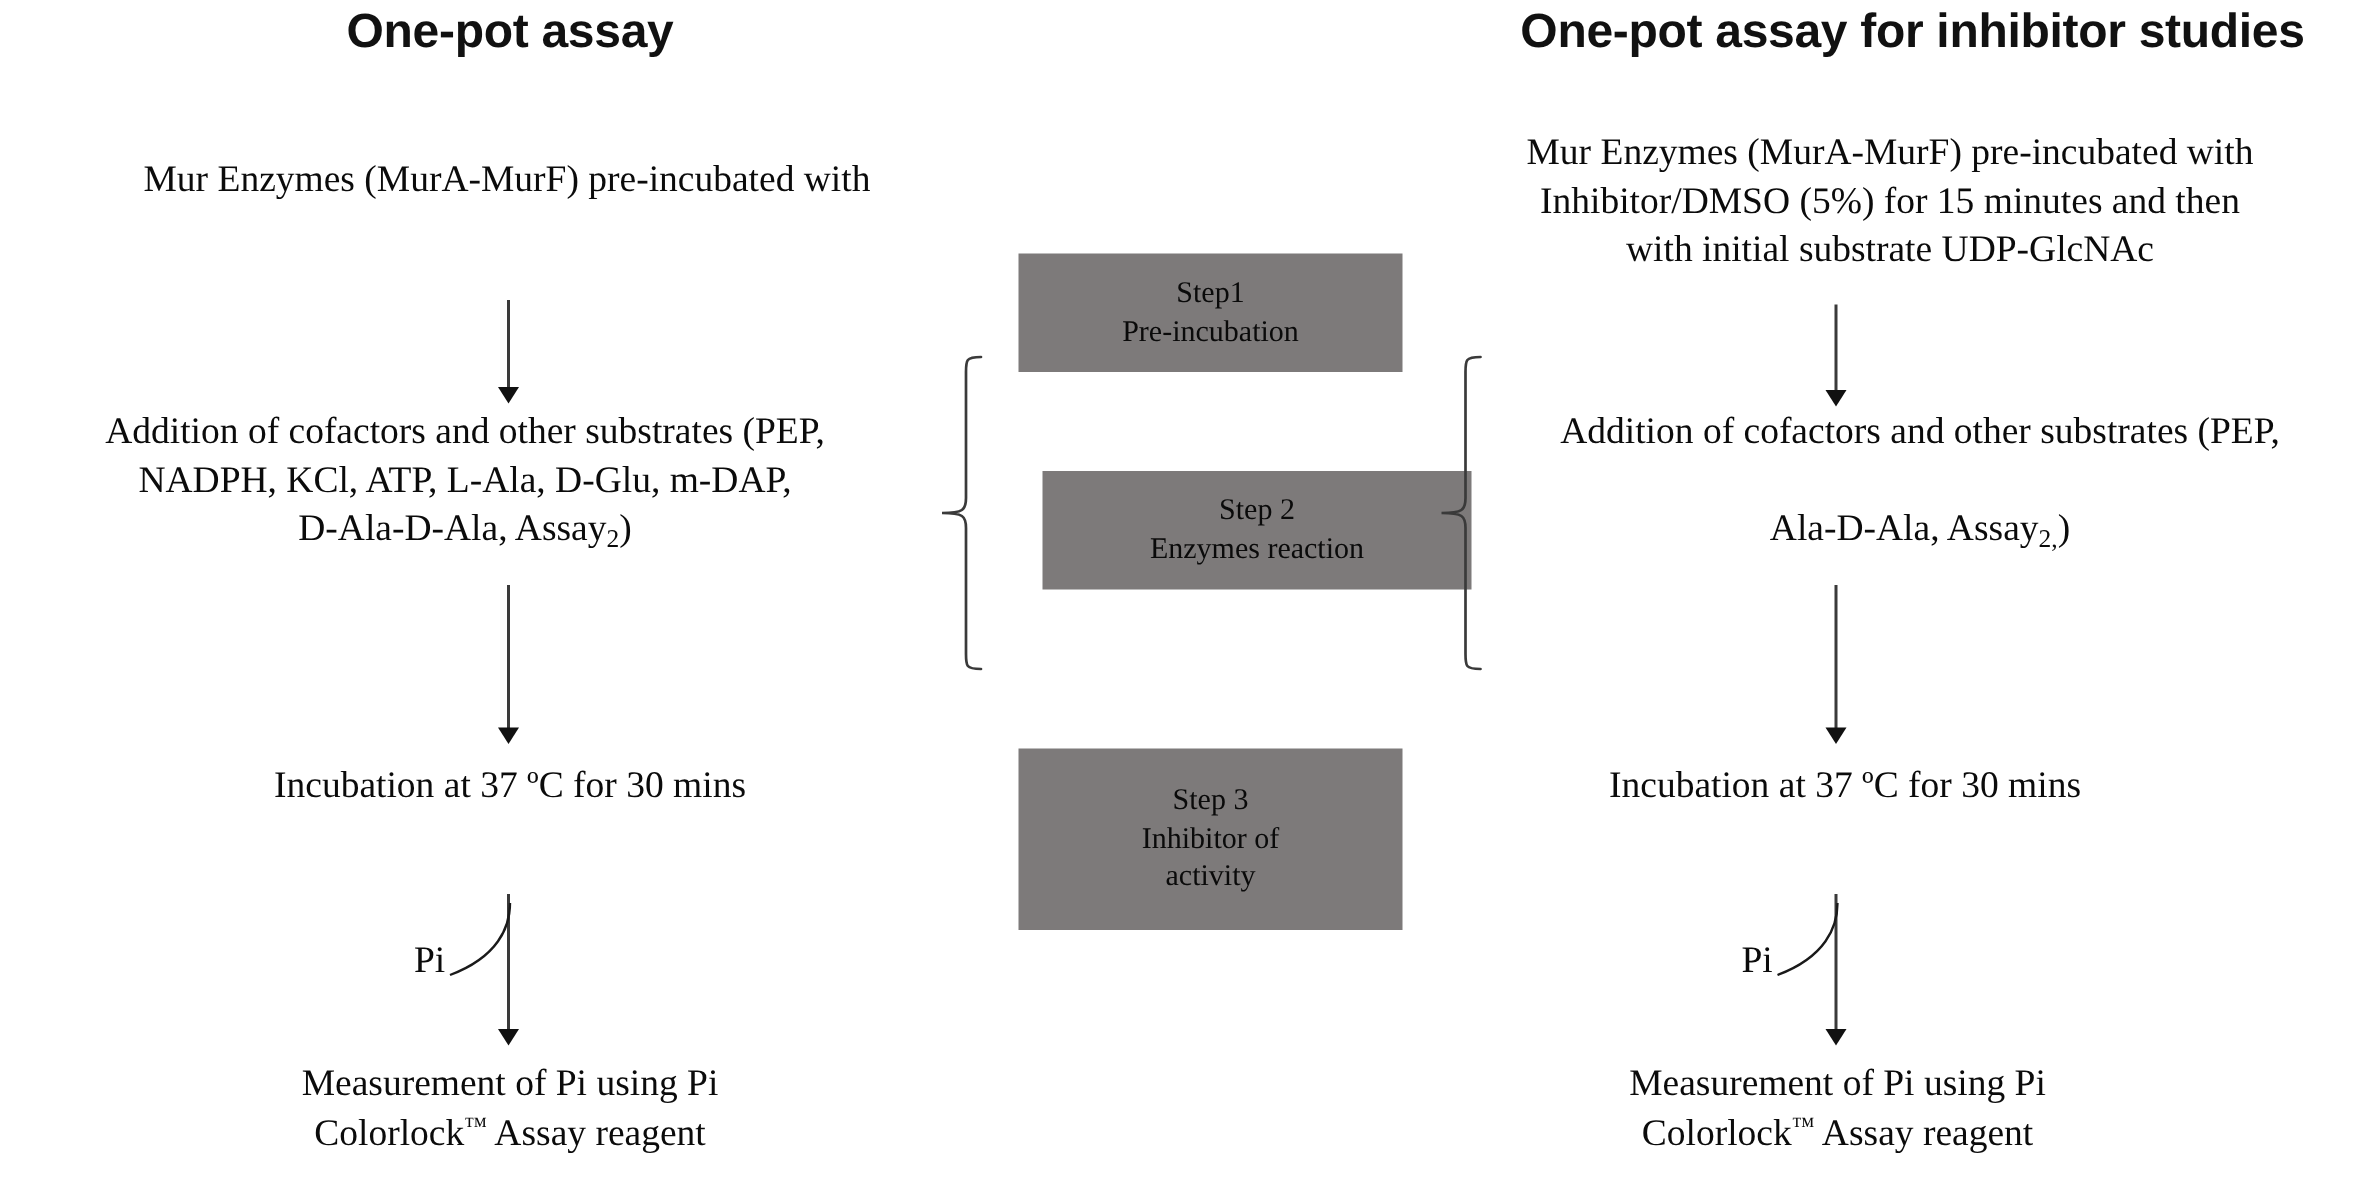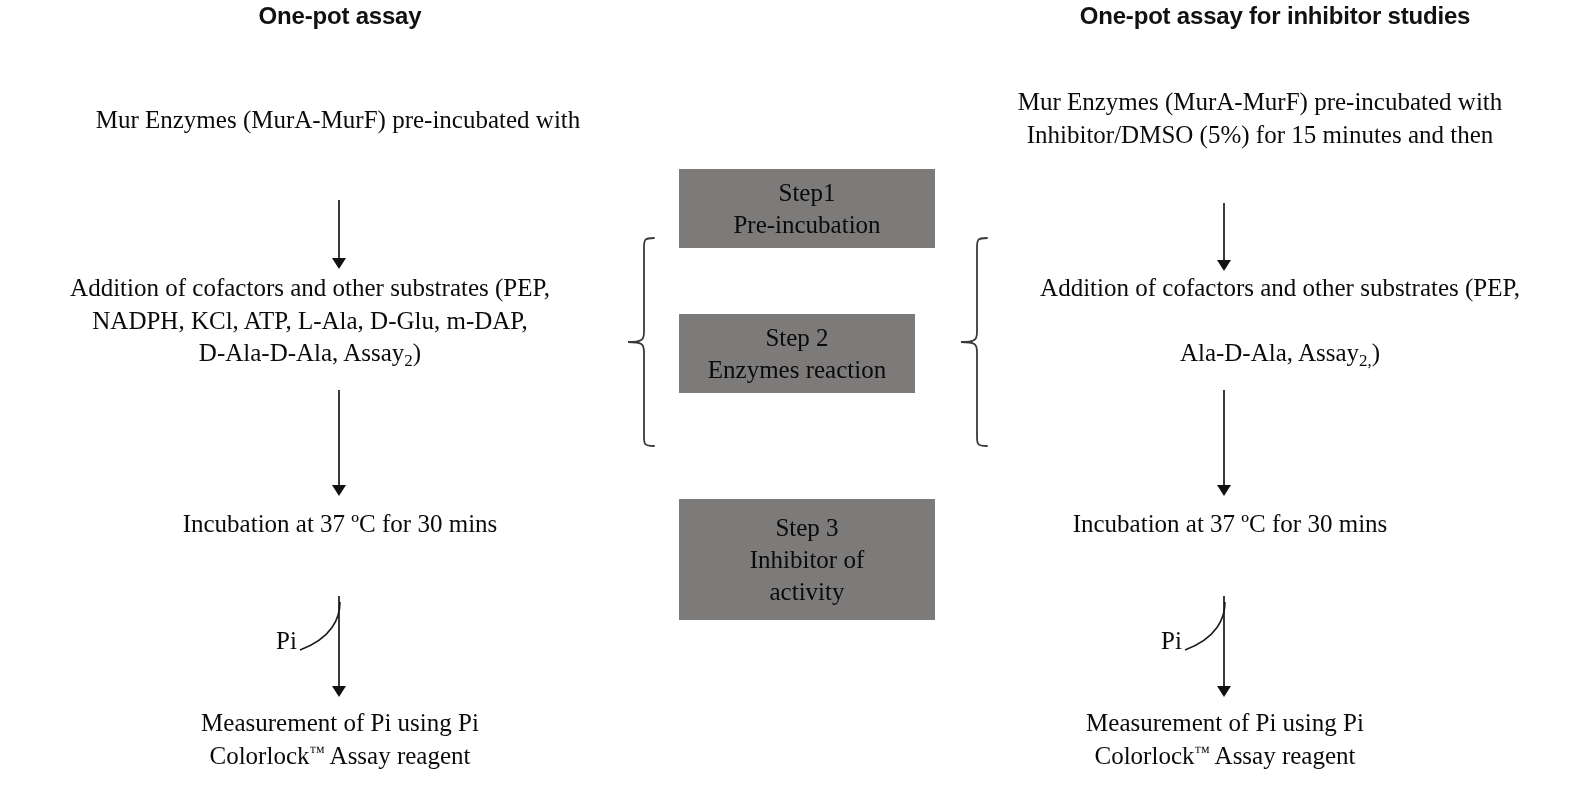--- a/index.html
+++ b/index.html
@@ -15,21 +15,21 @@
     overflow: hidden;
     font-family: "Liberation Serif", "DejaVu Serif", serif;
     color: #000000;
   }
 
   
   .col-title {
     position: absolute;
     font-family: "Liberation Sans", "DejaVu Sans", sans-serif;
     font-weight: bold;
-    font-size: 24px;
+    font-size: 32px;
     letter-spacing: -0.2px;
     text-align: center;
     white-space: nowrap;
     color: #111111;
   }
   #title-left  { left: 140px; top: 2px;  width: 400px; }
   #title-right { left: 970px; top: 2px;  width: 610px; }
 
   
   .flow-text {
@@ -56,26 +56,26 @@
 
   
   .step-box {
     position: absolute;
     background: #7d7a7a;
     display: flex;
     flex-direction: column;
     align-items: center;
     justify-content: center;
     text-align: center;
-    font-size: 25px;
+    font-size: 20px;
     line-height: 1.28;
     color: #0a0a0a;
   }
   #step-box-1 { left: 679px; top: 169px; width: 256px; height: 79px; }
-  #step-box-2 { left: 679px; top: 314px; width: 236px; height: 79px; }
+  #step-box-2 { left: 695px; top: 314px; width: 286px; height: 79px; }
   #step-box-3 { left: 679px; top: 499px; width: 256px; height: 121px; }
 
   
   .arrow { position: absolute; }
   .arrow .shaft {
     position: absolute;
     left: 50%;
     top: 0;
     width: 1.6px;
     margin-left: -0.8px;
@@ -193,20 +193,21 @@
   </svg>
 
   <svg class="brace" id="brace-right" viewBox="0 0 34 212" preserveAspectRatio="none">
     <path d="M 30 2 C 20 2, 20 4, 20 12 L 20 96 C 20 104, 18 106, 4 106
              C 18 106, 20 108, 20 116 L 20 200 C 20 208, 20 210, 30 210" fill="none" stroke="#3a3a3a" stroke-width="1.8" stroke-linecap="round"></path>
   </svg>
 
   <div class="flow-text" id="r-text-1">
     <span>Mur Enzymes (MurA-MurF) pre-incubated with</span><br>
     <span>Inhibitor/DMSO (5%) for 15 minutes and then</span><br>
+    <span>with initial substrate UDP-GlcNAc</span>
   </div>
 
   <div class="arrow" id="r-arrow-1">
     <div class="shaft"></div>
     <div class="head"></div>
   </div>
 
   <div class="flow-text" id="r-text-2">
     <span>Addition of cofactors and other substrates (PEP,</span><br>
     <br>

